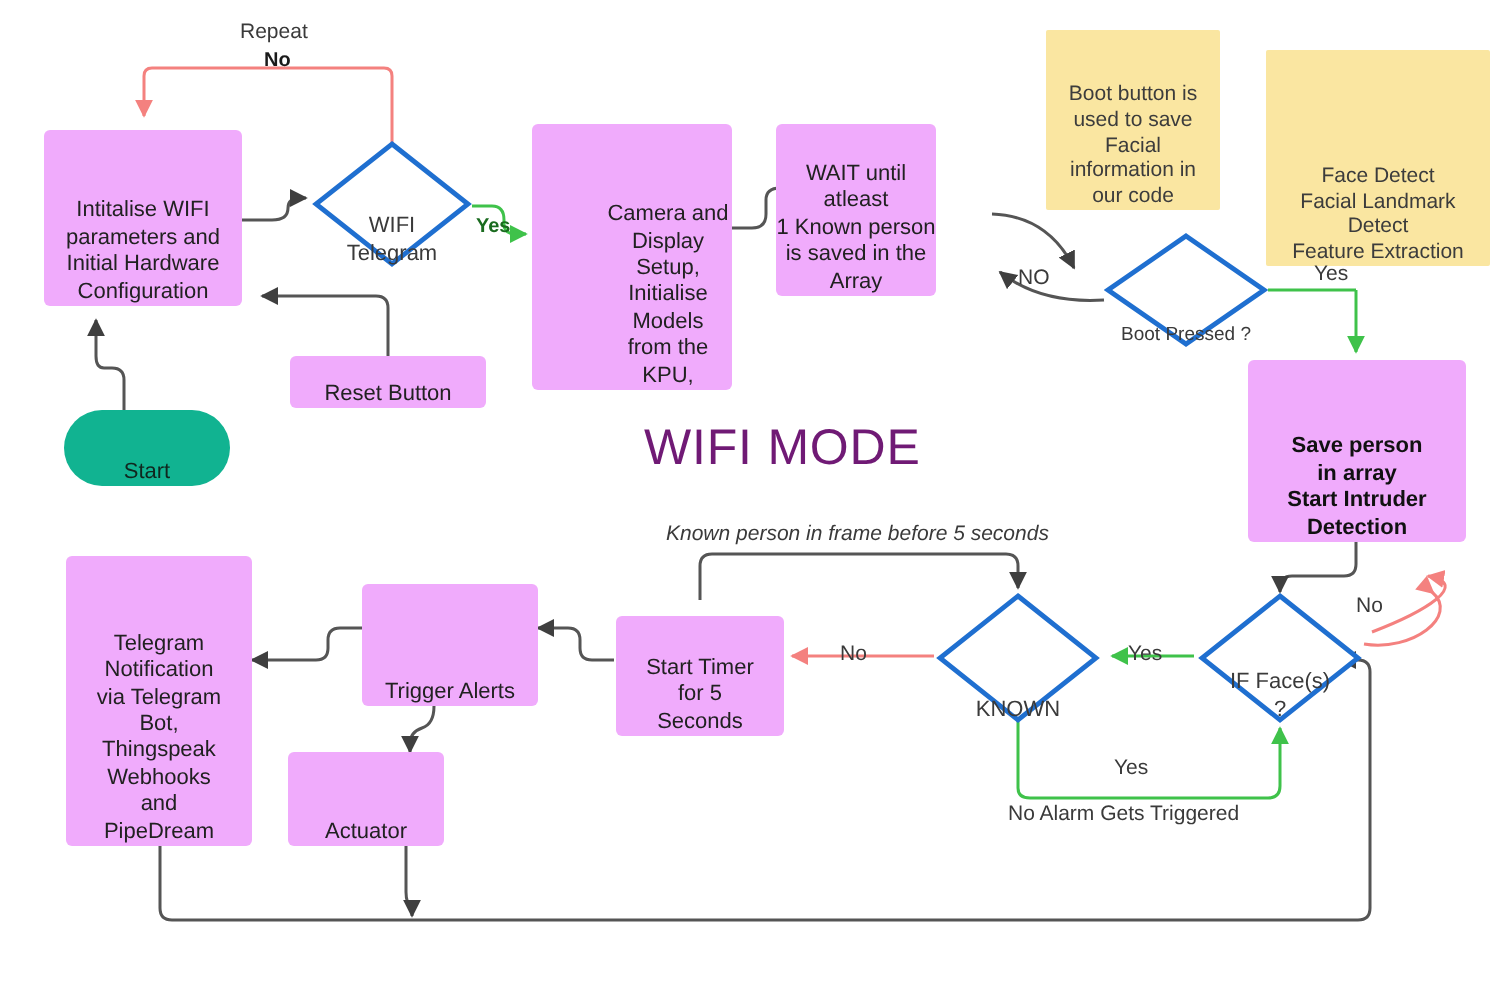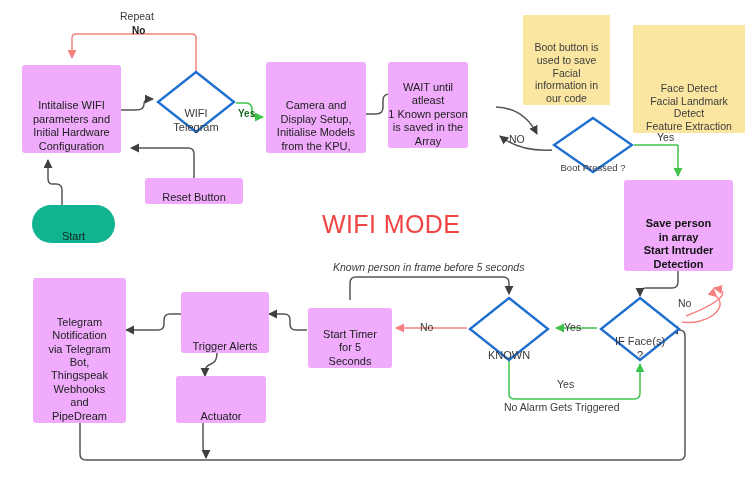--- a/index.html
+++ b/index.html
@@ -52,21 +52,21 @@
   .edge-label{
     position:absolute;
     font-size:10.5px;
     color:#3a3a3a;
     white-space:nowrap;
     line-height:1.1;
   }
   .edge-label.bold{font-weight:bold;font-size:10px;color:#1a1a1a;}
   .title{
     position:absolute;
-    color:#ef4444;
+    color:#701a75;
     font-size:25px;
     letter-spacing:0.4px;
     white-space:nowrap;
   }
 </style>
 </head>
 <body>
 
 <div id="canvas">
 
@@ -145,21 +145,21 @@
   <div class="node diamond" style="left:156px;top:70px;width:80px;height:64px;">
     <svg class="dshape" viewBox="0 0 80 64">
       <polygon points="40,2 78,32 40,62 2,32" fill="#ffffff" stroke="#1f6fd0" stroke-width="2.4"></polygon>
     </svg>
     <div class="dlabel">
       <span>WIFI</span><br>
       <span>Telegram</span>
     </div>
   </div>
 
-  <div class="node box" style="left:266px;top:62px;width:100px;height:91px;">
+  <div class="node box" style="left:266px;top:62px;width:100px;height:133px;padding-left:36px;">
     <div>
       <span>Camera and</span><br>
       <span>Display Setup,</span><br>
       <span>Initialise Models</span><br>
       <span>from the KPU,</span>
     </div>
   </div>
 
   <div class="node box" style="left:388px;top:62px;width:80px;height:86px;">
     <div>
@@ -235,21 +235,21 @@
       <span>Start Timer</span><br>
       <span>for 5</span><br>
       <span>Seconds</span>
     </div>
   </div>
 
   <div class="node box" style="left:181px;top:292px;width:88px;height:61px;">
     <div>Trigger Alerts</div>
   </div>
 
-  <div class="node box" style="left:176px;top:376px;width:90px;height:47px;">
+  <div class="node box" style="left:144px;top:376px;width:78px;height:47px;">
     <div>Actuator</div>
   </div>
 
   <div class="node box" style="left:33px;top:278px;width:93px;height:145px;">
     <div>
       <span>Telegram</span><br>
       <span>Notification</span><br>
       <span>via Telegram</span><br>
       <span>Bot,</span><br>
       <span>Thingspeak</span><br>

